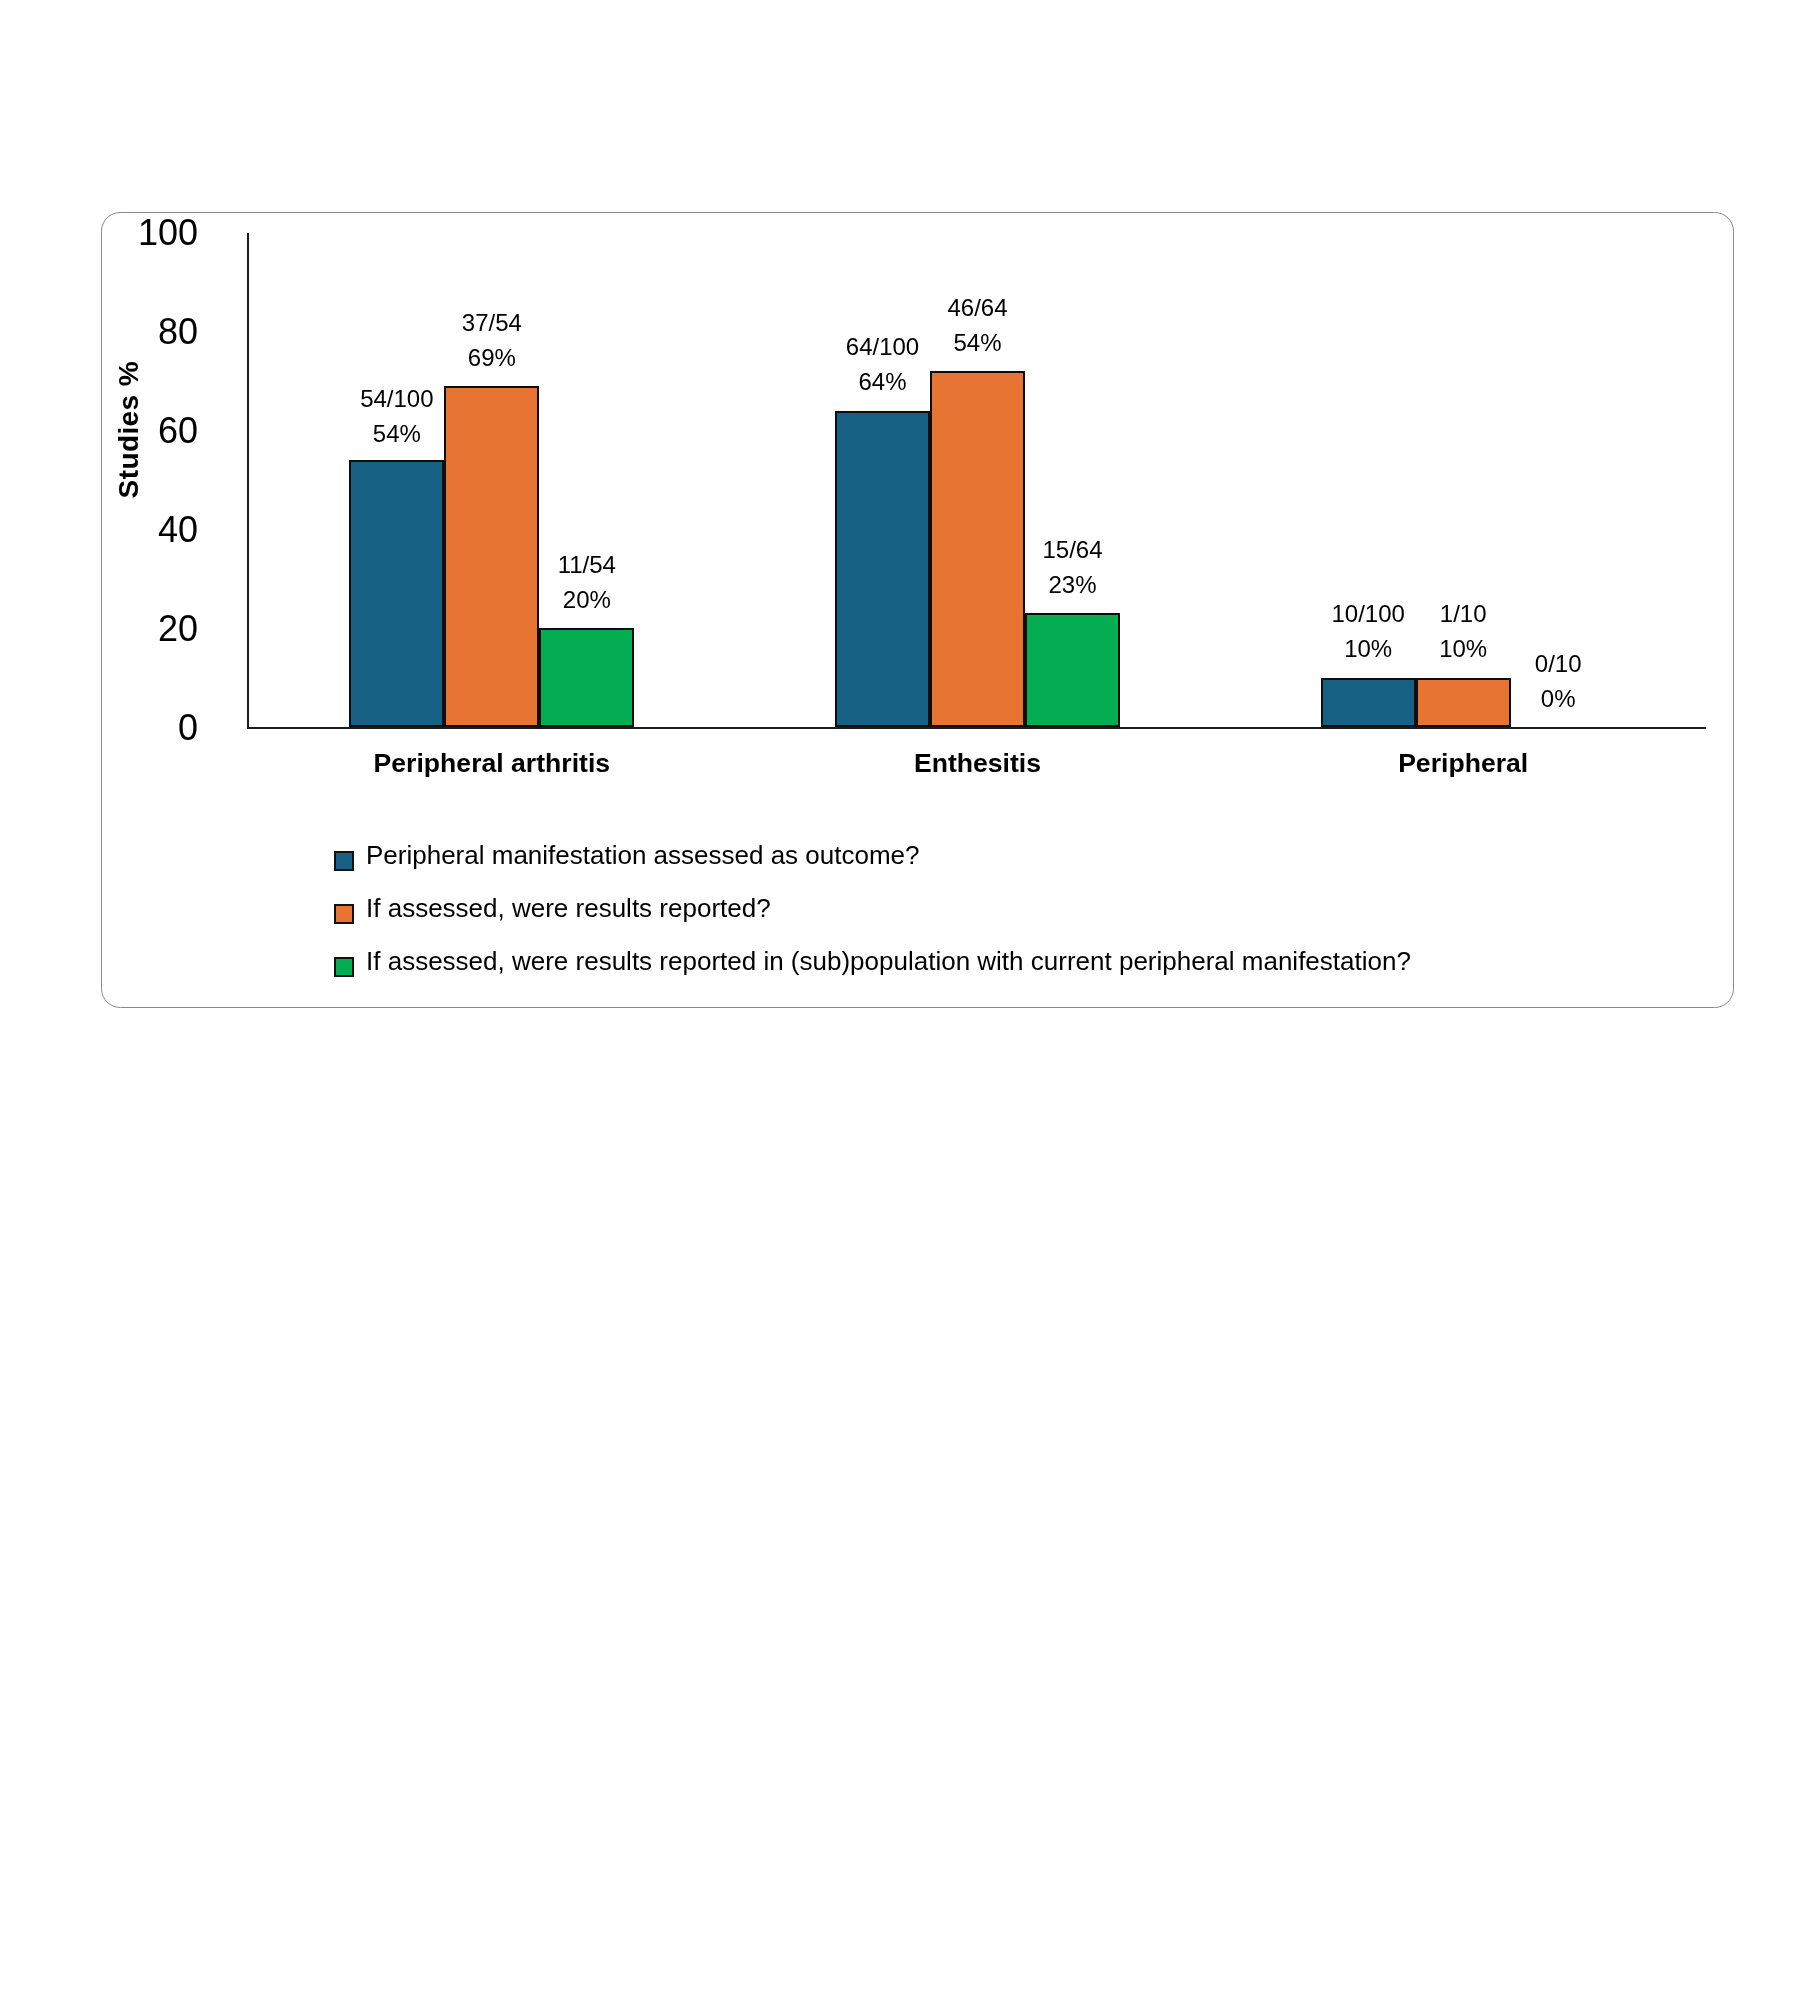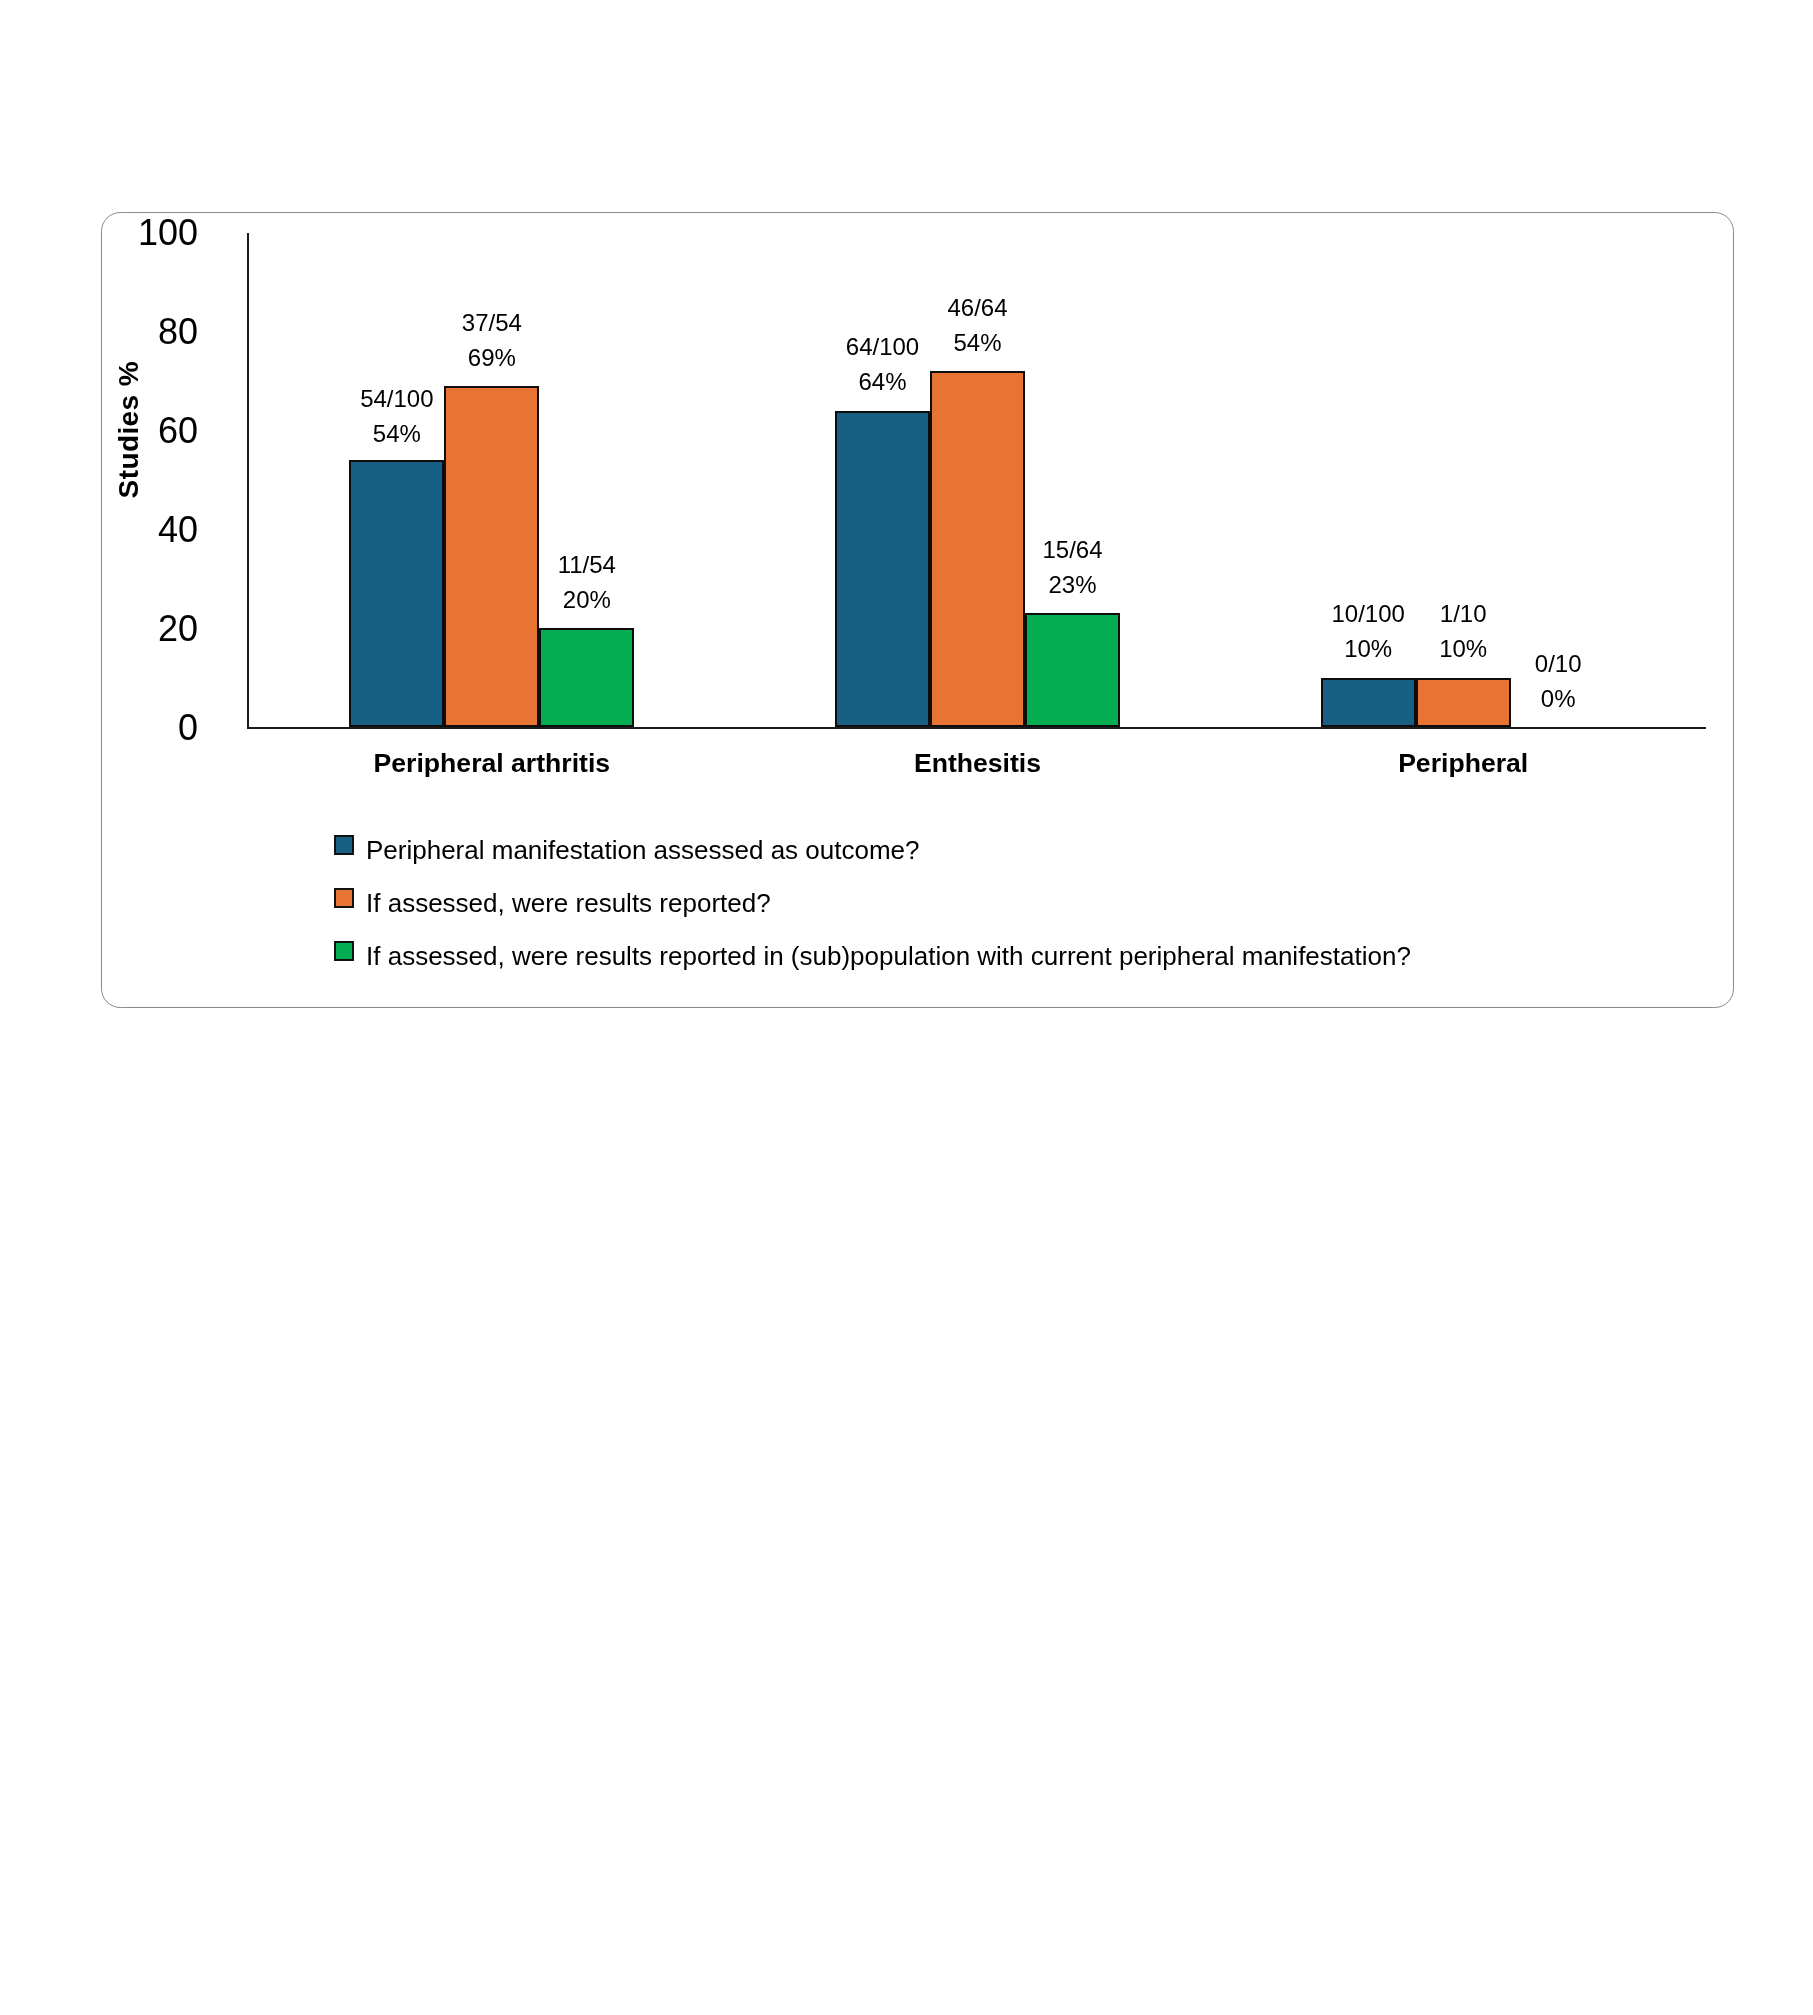--- a/index.html
+++ b/index.html
@@ -60,21 +60,21 @@
     font-size: 24px; line-height: 35px;
     white-space: pre-line;
   }
   .cat-label {
     position: absolute; top: calc(100% + 21px); left: 50%;
     transform: translateX(-50%);
     font-size: 26.6px; font-weight: 600; white-space: nowrap;
   }
 
   .legend { position: absolute; left: 232px; top: 622px; }
-  .legend-row { display: flex; align-items: flex-start; height: 36px; margin-bottom: 17px; }
+  .legend-row { display: flex; align-items: flex-end; height: 36px; margin-bottom: 17px; }
   .legend-swatch {
     width: 20px; height: 20px; flex: 0 0 auto;
     border: 2px solid #111111; margin-right: 12px;
   }
   .legend-label { font-size: 26px; white-space: nowrap; }
 </style>
 </head>
 <body>
 
 <div class="page">

